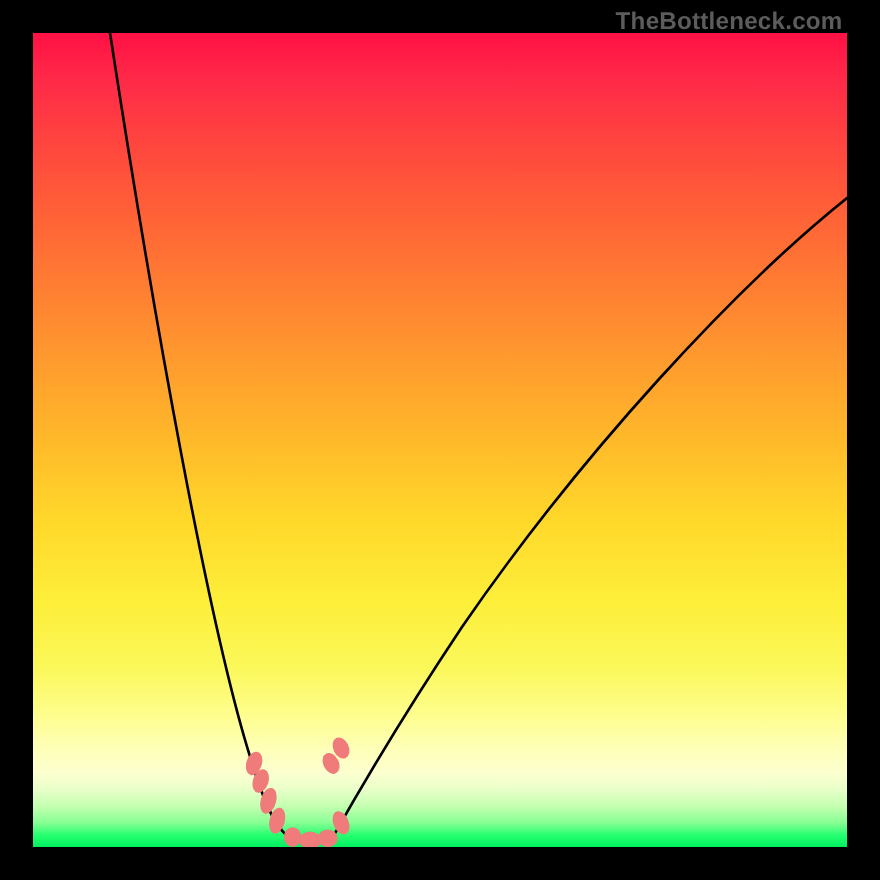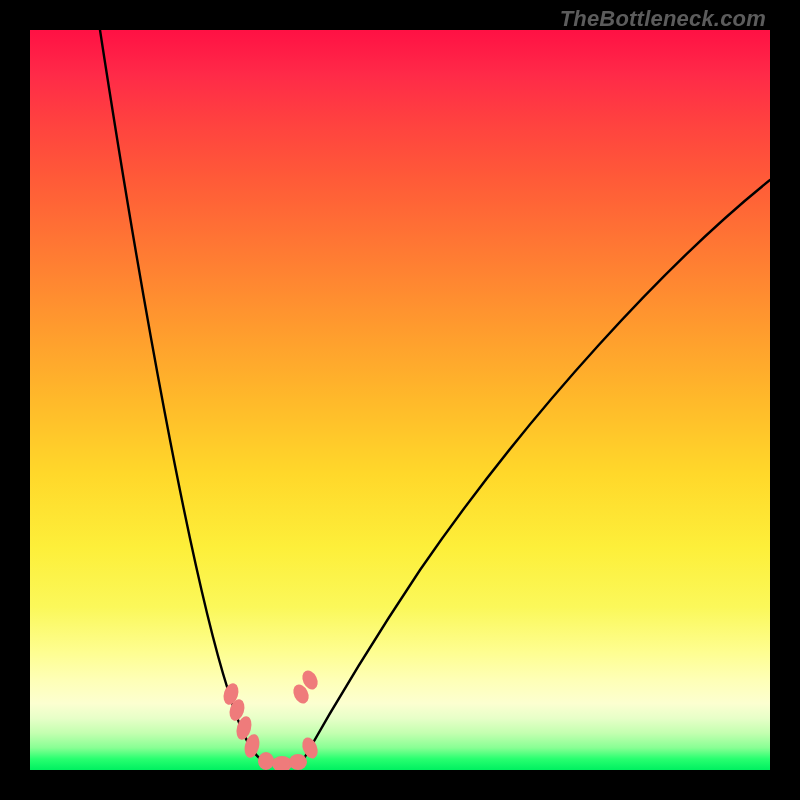--- a/index.html
+++ b/index.html
@@ -49,21 +49,20 @@
   }
   .watermark {
     position: absolute;
     right: 34px;
     top: 6px;
     color: #5c5c5c;
     font-size: 22px;
     font-weight: 600;
     letter-spacing: 0.2px;
     user-select: none;
-    font-style: italic;
   }
   svg.curve {
     position: absolute;
     left: 0;
     top: 0;
     width: 740px;
     height: 740px;
   }
   .marker {
     fill: #ef7b7b;

